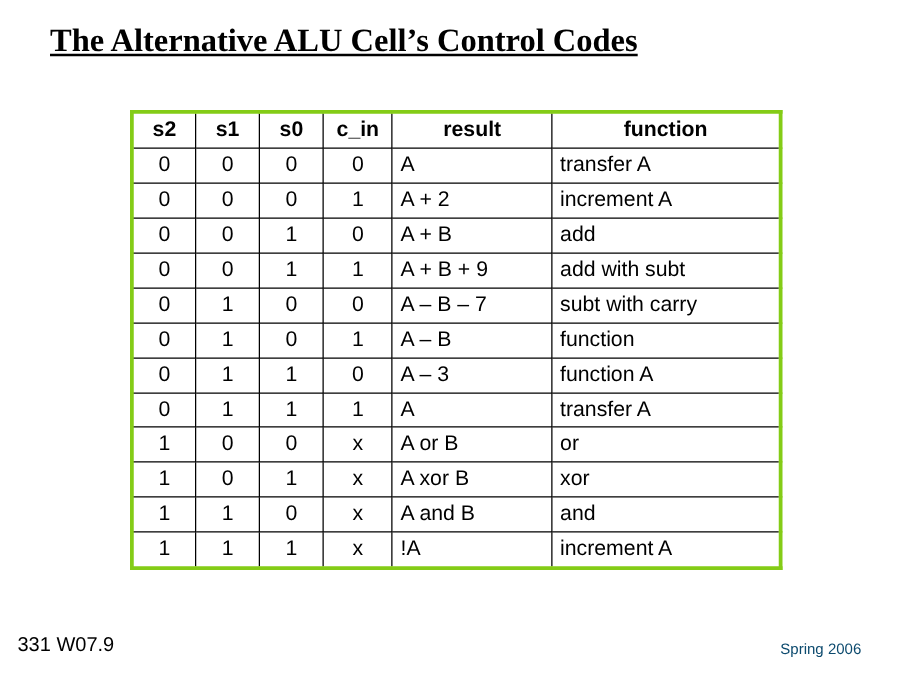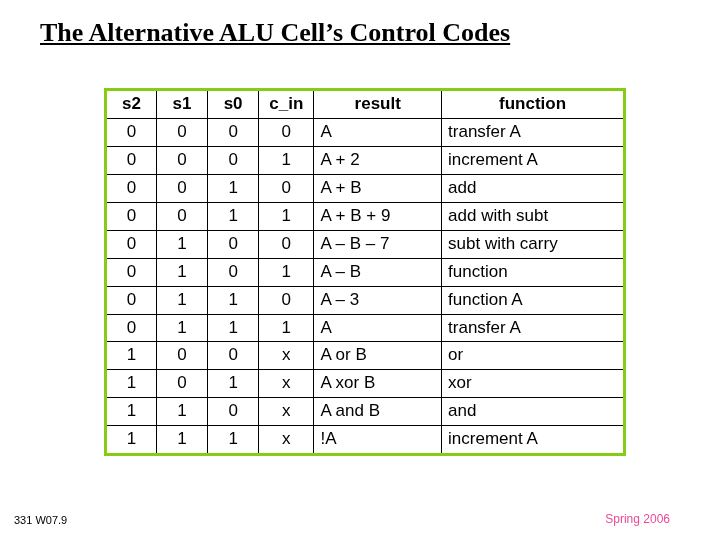--- a/index.html
+++ b/index.html
@@ -63,29 +63,29 @@
   col.c-s { width: 48px; }
   col.c-cin { width: 52px; }
   col.c-res { width: 120px; }
   col.c-fn { width: 172px; }
   td.center { text-align: center; }
   td.left { text-align: left; padding-left: 8px; }
   .footer-left {
     position: absolute;
     left: 14px;
     bottom: 14px;
-    font-size: 11px;
+    font-size: 16px;
     color: #000;
   }
   .footer-right {
     position: absolute;
-    right: 21px;
+    right: 2px;
     bottom: 14px;
     font-size: 12px;
-    color: #ec4899;
+    color: #0c4a6e;
   }
 </style>
 </head>
 <body>
 
 <div class="slide">
 
   <div class="title">The Alternative ALU Cell’s Control Codes</div>
 
   <div class="table-wrap">

